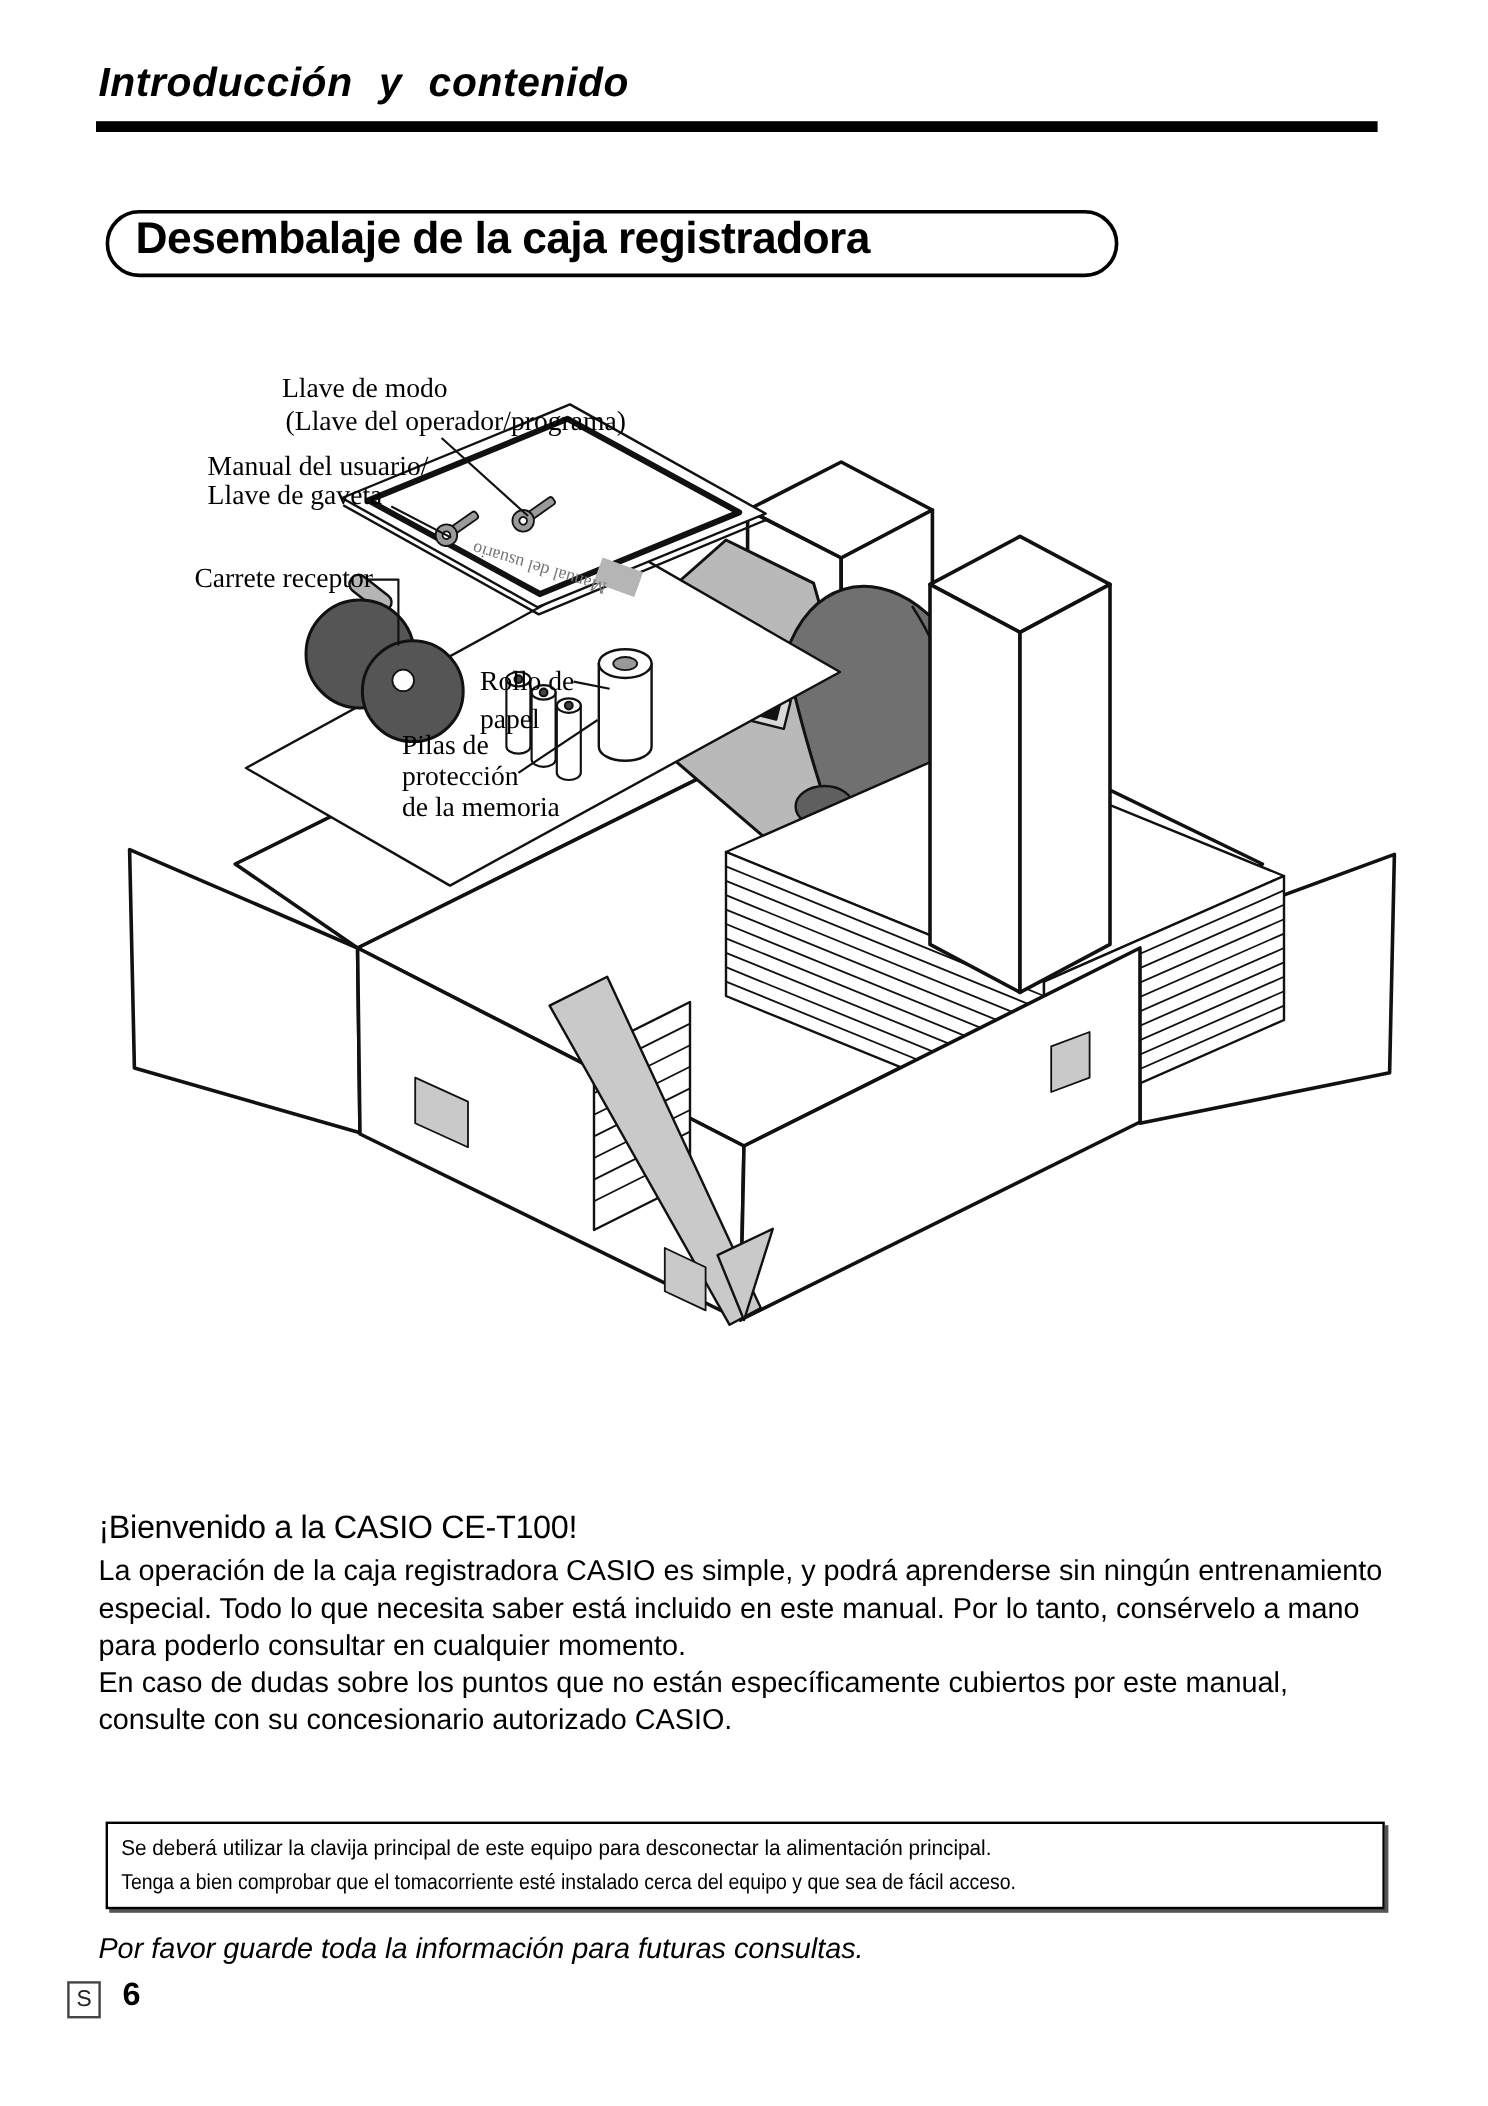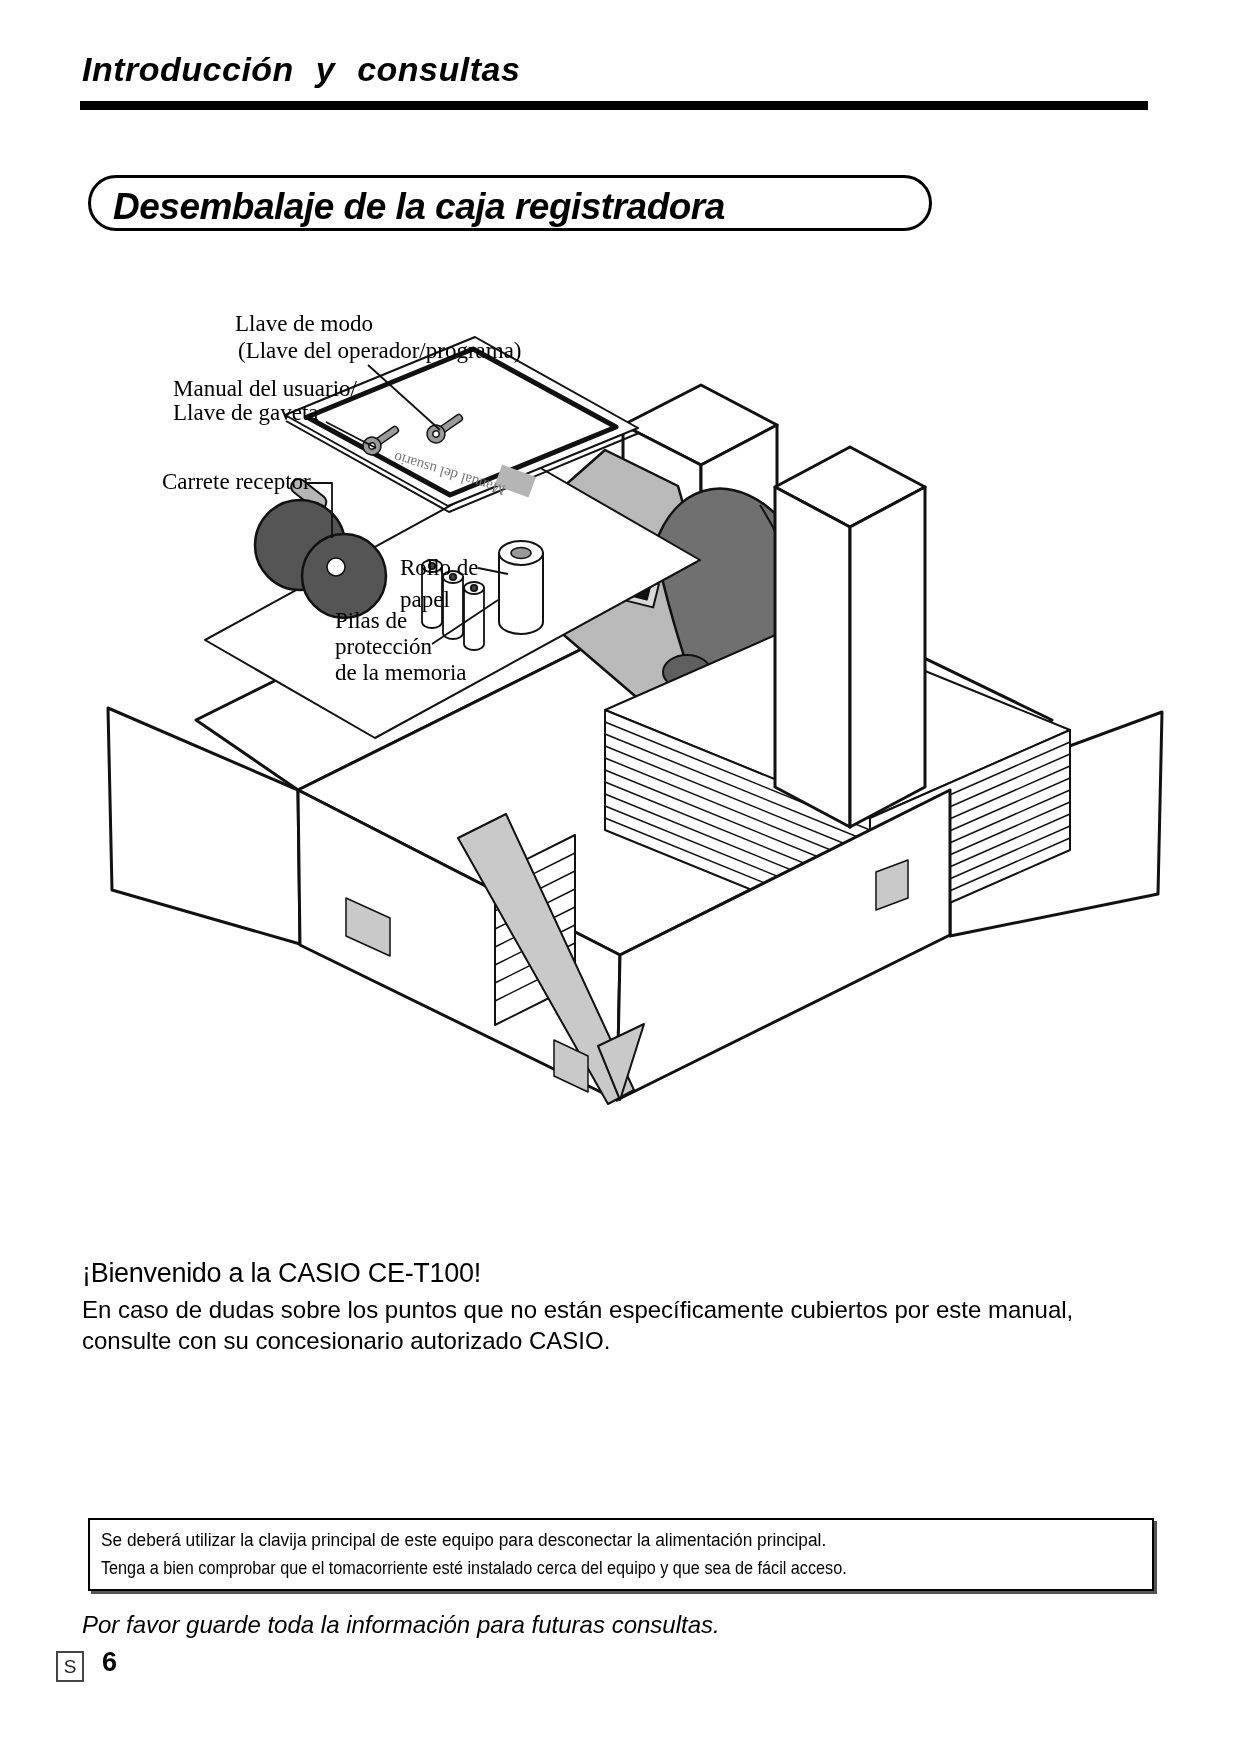--- a/index.html
+++ b/index.html
@@ -8,22 +8,22 @@
     font-family:"Liberation Sans",sans-serif;overflow:hidden;
   }
   .abs{position:absolute;}
   .page-header{
     left:82px;top:50px;font-size:34px;font-weight:bold;font-style:italic;
     letter-spacing:.5px;word-spacing:12px;
   }
   .header-rule{left:80px;top:101px;width:1068px;height:9px;background:#000;}
   .title-box{
     left:88px;top:175px;width:816px;height:50px;border:3px solid #000;border-radius:28px;
-    display:flex;align-items:flex-end;padding-left:22px;
-    font-size:37px;font-weight:bold;letter-spacing:-.5px;font-style:italic;
+    display:flex;align-items:flex-start;padding-left:22px;
+    font-size:37px;font-weight:bold;letter-spacing:-.5px;
   }
   .figure{left:60px;top:250px;}
   .figure text{font-family:"Liberation Serif",serif;font-size:23px;fill:#000;}
   .manual-cover-text{font-size:15px !important;fill:#777 !important;}
   .welcome-heading{left:82px;top:1258px;font-size:27px;font-weight:normal;letter-spacing:-.3px;}
   .body-copy{left:82px;top:1294px;width:1078px;font-size:24px;line-height:31px;}
   .body-copy p{margin:0;}
   .note-box{
     left:88px;top:1518px;width:1040px;border:2px solid #000;box-shadow:3px 3px 0 #555;
     padding:6px 11px 7px 11px;font-size:18px;line-height:28px;
@@ -34,21 +34,21 @@
   .reminder{left:82px;top:1611px;font-size:24px;font-style:italic;}
   .lang-badge{
     left:56px;top:1651px;width:24px;height:27px;border:2px solid #444;
     display:flex;align-items:center;justify-content:center;font-size:19px;color:#222;
   }
   .page-number{left:102px;top:1647px;font-size:27px;font-weight:bold;}
 </style>
 </head>
 <body>
 
-<div class="abs page-header">Introducción y consultas</div>
+<div class="abs page-header">Introducción y contenido</div>
 <div class="abs header-rule"></div>
 
 <div class="abs title-box">
   <span>Desembalaje de la caja registradora</span>
 </div>
 
 <svg class="abs figure" width="1120" height="870" viewBox="0 0 1120 870" xmlns="http://www.w3.org/2000/svg">
   <g fill="#ffffff" stroke="#111" stroke-width="3" stroke-linejoin="round">
 
     <g>
@@ -166,20 +166,21 @@
     <text x="275" y="378">Pilas de</text>
     <text x="275" y="404">protección</text>
     <text x="275" y="430">de la memoria</text>
     <text class="manual-cover-text" x="390" y="225" text-anchor="middle" transform="rotate(197 390 222)">Manual del usuario</text>
   </g>
 </svg>
 
 <div class="abs welcome-heading">¡Bienvenido a la CASIO CE-T100!</div>
 
 <div class="abs body-copy">
+  <p>La operación de la caja registradora CASIO es simple, y podrá aprenderse sin ningún entrenamiento especial. Todo lo que necesita saber está incluido en este manual. Por lo tanto, consérvelo a mano para poderlo consultar en cualquier momento.</p>
   <p>En caso de dudas sobre los puntos que no están específicamente cubiertos por este manual, consulte con su concesionario autorizado CASIO.</p>
 </div>
 
 <div class="abs note-box">
   <div class="note-line note-line-1">Se deberá utilizar la clavija principal de este equipo para desconectar la alimentación principal.</div>
   <div class="note-line note-line-2">Tenga a bien comprobar que el tomacorriente esté instalado cerca del equipo y que sea de fácil acceso.</div>
 </div>
 
 <div class="abs reminder">Por favor guarde toda la información para futuras consultas.</div>
 

